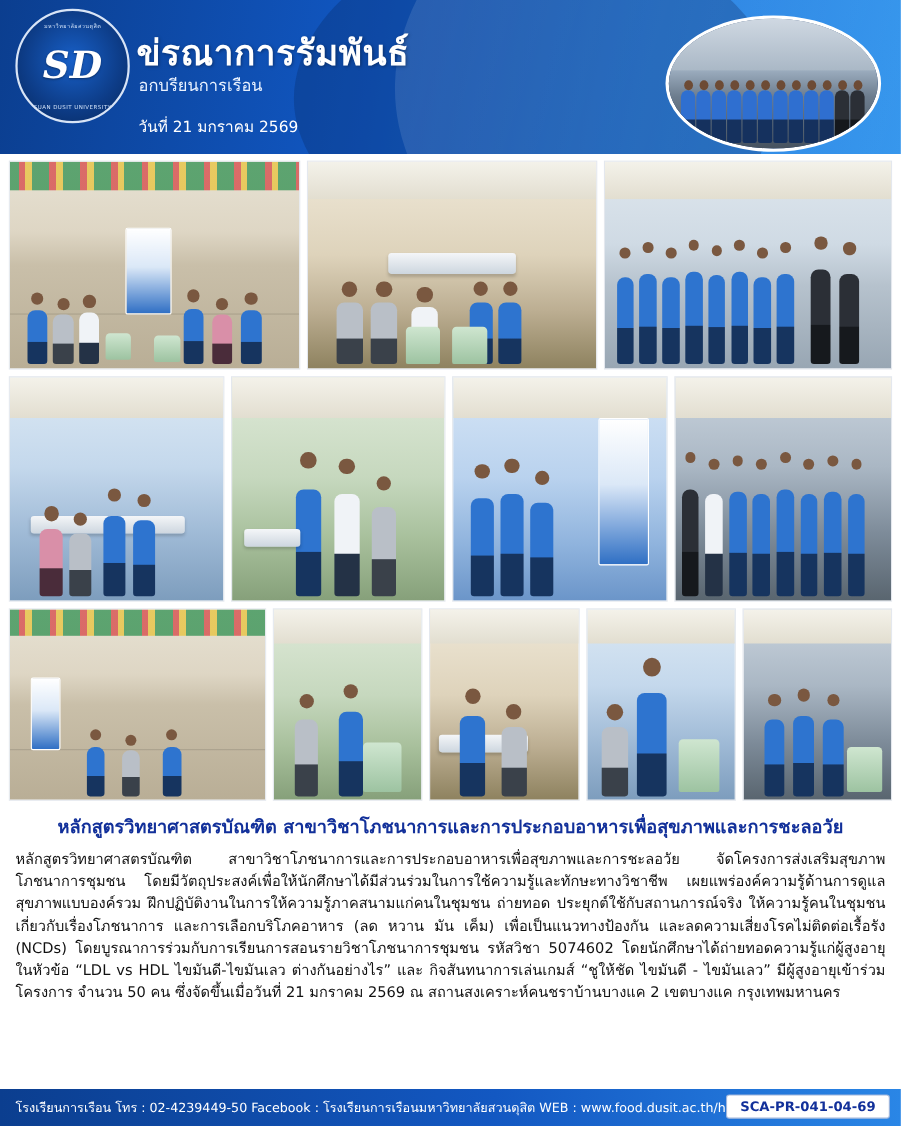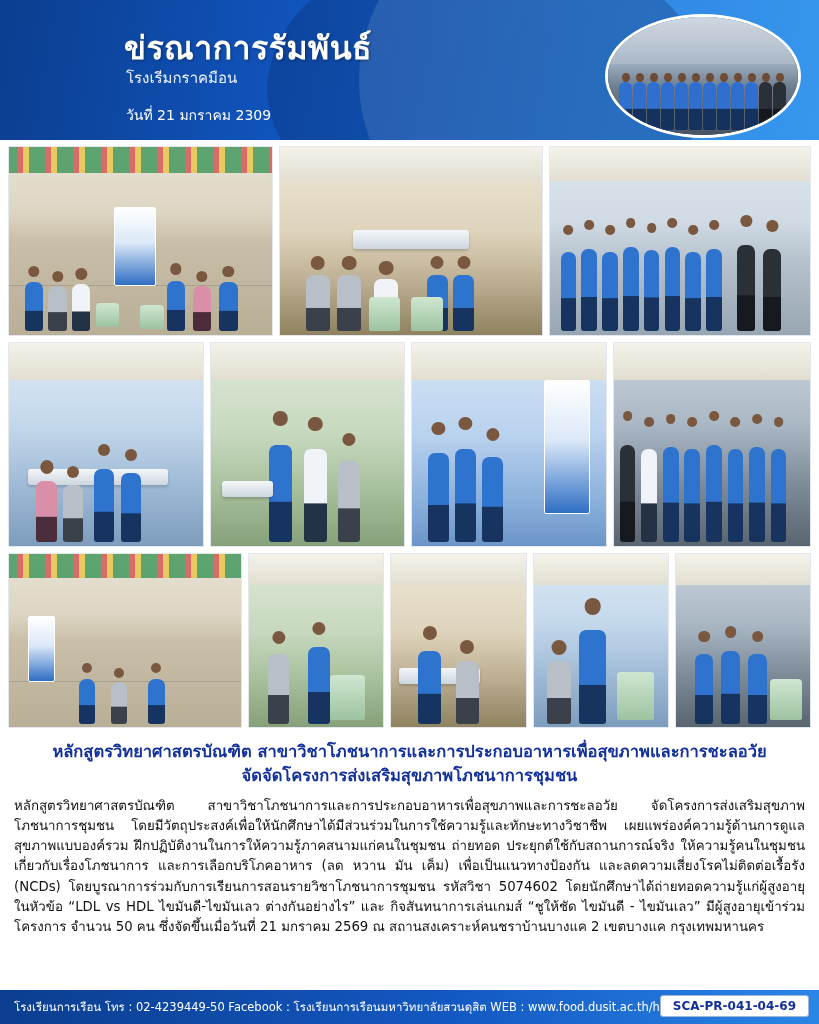--- a/index.html
+++ b/index.html
@@ -241,24 +241,29 @@
 </style>
 </head>
 <body>
 
 <div class="page">
 
   <div class="header">
     <div class="hdr-swoosh2"></div>
     <div class="hdr-swoosh"></div>
 
+    <div class="logo">
+      <div class="ring-text-top">มหาวิทยาลัยสวนดุสิต</div>
+      <div class="mono">SD</div>
+      <div class="ring-text-bot">SUAN DUSIT UNIVERSITY</div>
+    </div>
 
     <div class="hdr-title">ข่รณาการรัมพันธ์</div>
-    <div class="hdr-sub">โรงเรีมกราคมือน</div>
-    <div class="hdr-date">วันที่ 21 มกราคม 2309</div>
+    <div class="hdr-sub">อกบรียนการเรือน</div>
+    <div class="hdr-date">วันที่ 21 มกราคม 2569</div>
 
     <div class="hdr-photo">
       <div class="room"></div>
       <div class="wallpanel"></div>
       <div class="crowd">
         <div class="p" style="left:2%"></div>
           <div class="p" style="left:10%"></div>
         <div class="p" style="left:18%"></div>
           <div class="p" style="left:26%"></div>
         <div class="p" style="left:34%"></div>
@@ -392,21 +397,20 @@
         <div class="fig blue" style="left:14%;width:14%;height:40%"></div>
         <div class="fig blue" style="left:34%;width:14%;height:42%"></div>
         <div class="fig blue" style="left:54%;width:14%;height:40%"></div>
         <div class="chair" style="left:70%;bottom:4%;width:24%;height:24%"></div>
       </div>
     </div>
   </div>
 
   <div class="headline">
     <span>หลักสูตรวิทยาศาสตรบัณฑิต สาขาวิชาโภชนาการและการประกอบอาหารเพื่อสุขภาพและการชะลอวัย</span>
-    <span class="l2">จัดจัดโครงการส่งเสริมสุขภาพโภชนาการชุมชน</span>
   </div>
 
   <div class="body-text">หลักสูตรวิทยาศาสตรบัณฑิต สาขาวิชาโภชนาการและการประกอบอาหารเพื่อสุขภาพและการชะลอวัย จัดโครงการส่งเสริมสุขภาพโภชนาการชุมชน โดยมีวัตถุประสงค์เพื่อให้นักศึกษาได้มีส่วนร่วมในการใช้ความรู้และทักษะทางวิชาชีพ    เผยแพร่องค์ความรู้ด้านการดูแลสุขภาพแบบองค์รวม   ฝึกปฏิบัติงานในการให้ความรู้ภาคสนามแก่คนในชุมชน ถ่ายทอด ประยุกต์ใช้กับสถานการณ์จริง ให้ความรู้คนในชุมชนเกี่ยวกับเรื่องโภชนาการ และการเลือกบริโภคอาหาร (ลด หวาน มัน เค็ม) เพื่อเป็นแนวทางป้องกัน และลดความเสี่ยงโรคไม่ติดต่อเรื้อรัง (NCDs) โดยบูรณาการร่วมกับการเรียนการสอนรายวิชาโภชนาการชุมชน รหัสวิชา 5074602 โดยนักศึกษาได้ถ่ายทอดความรู้แก่ผู้สูงอายุในหัวข้อ “LDL vs HDL ไขมันดี-ไขมันเลว ต่างกันอย่างไร” และ กิจสันทนาการเล่นเกมส์ “ชูให้ชัด ไขมันดี - ไขมันเลว” มีผู้สูงอายุเข้าร่วมโครงการ จำนวน 50 คน ซึ่งจัดขึ้นเมื่อวันที่ 21 มกราคม 2569 ณ สถานสงเคราะห์คนชราบ้านบางแค 2 เขตบางแค กรุงเทพมหานคร</div>
 
   <div class="footer">
     <div class="footer-text">โรงเรียนการเรือน โทร : 02-4239449-50 Facebook : โรงเรียนการเรือนมหาวิทยาลัยสวนดุสิต WEB : www.food.dusit.ac.th/home</div>
     <div class="footer-code">SCA-PR-041-04-69</div>
   </div>
 
 </div>

